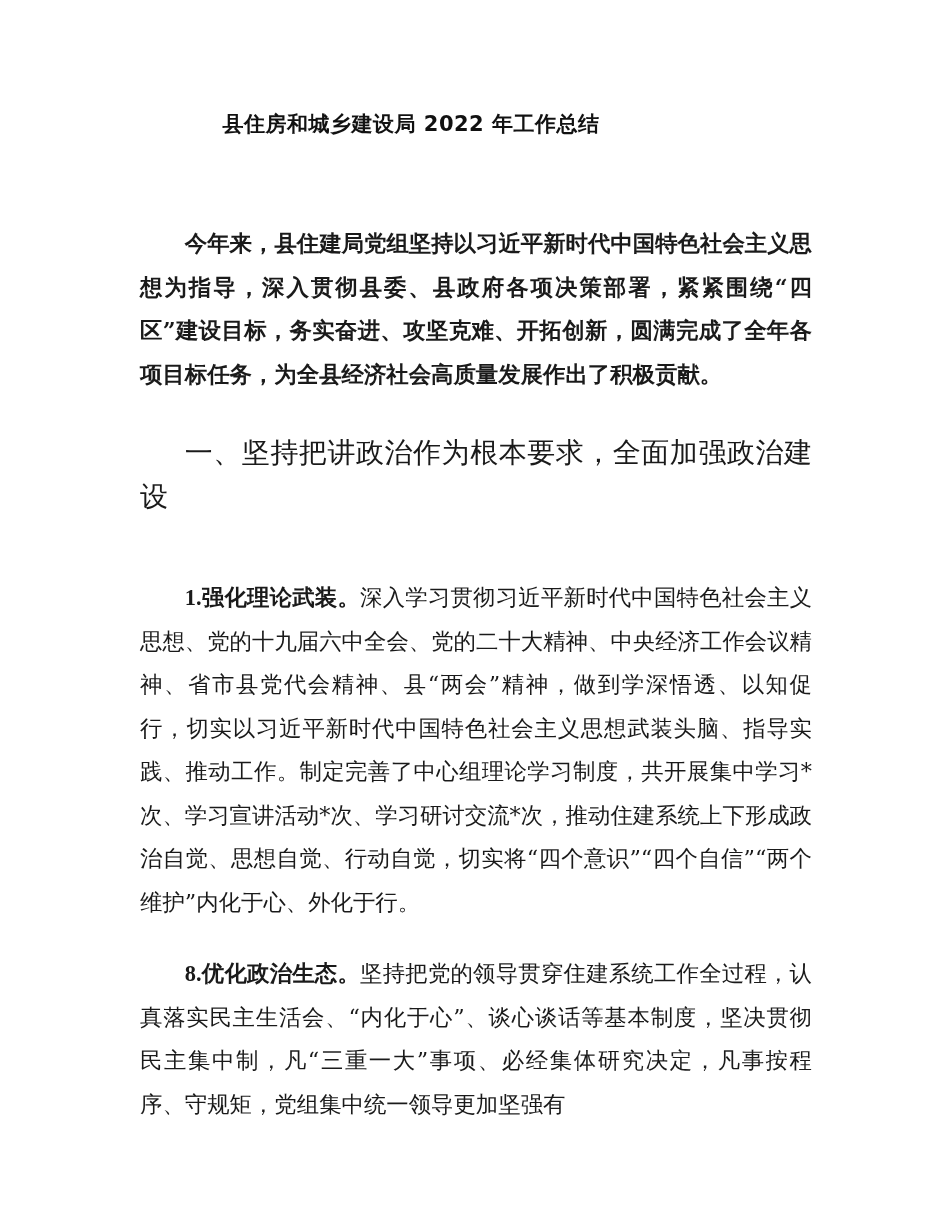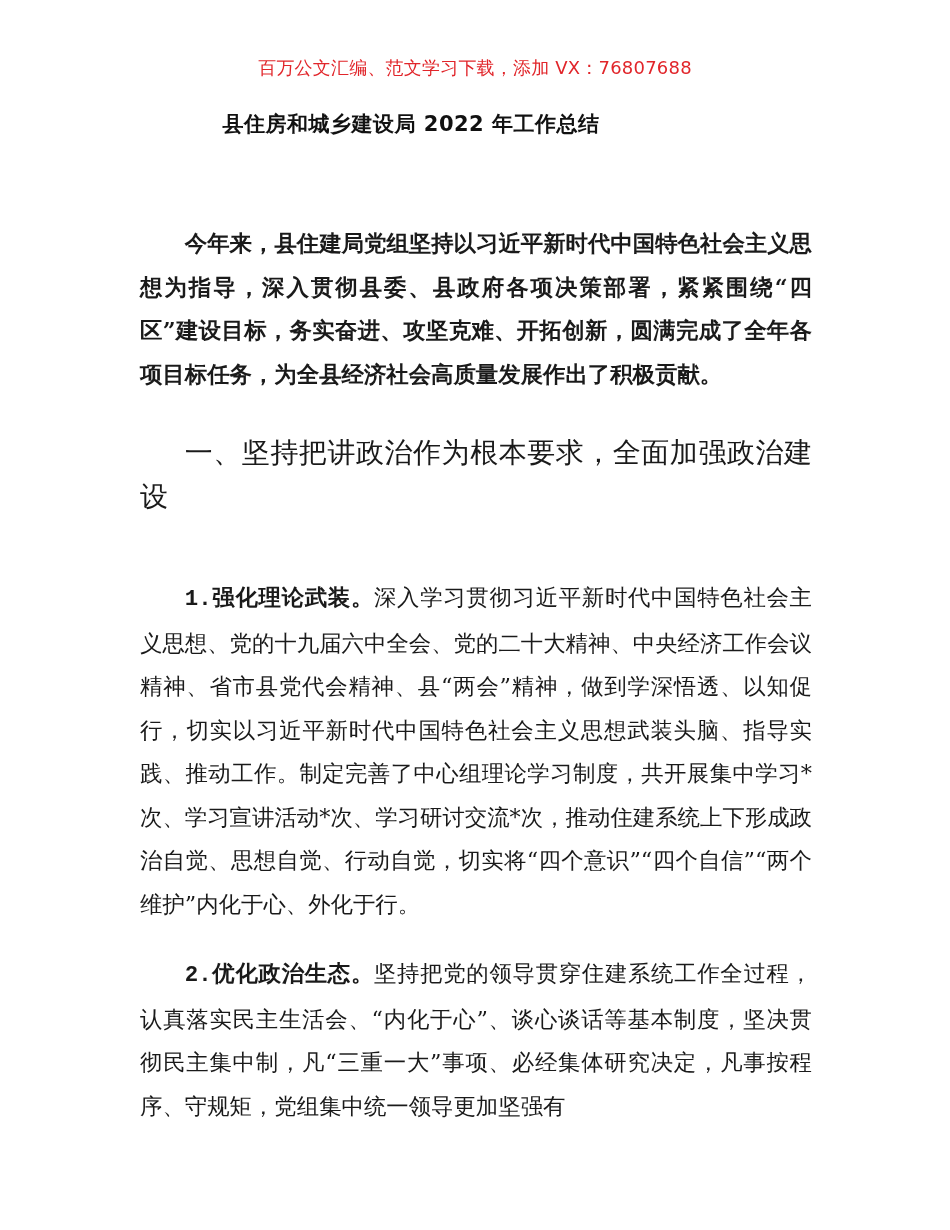--- a/index.html
+++ b/index.html
@@ -16,38 +16,37 @@
     font-weight:bold; font-size:21px; color:#111; letter-spacing:0.5px;
   }
   .body {
     position:absolute; left:140px; width:672px;
     font-family:"DejaVu Serif","Liberation Serif",serif;
     font-size:22.4px; color:#1a1a1a; line-height:43.5px;
     text-align:justify;
   }
   .p { margin:0; text-indent:44.8px; }
   .h1 { margin:0; text-indent:44.8px; font-family:"DejaVu Sans","Liberation Sans",sans-serif; font-weight:normal; font-size:28px; }
-  .lead { font-weight:bold; font-family:Liberation Mono, monospace;margin-top:9px; }
+  .lead { font-weight:bold; font-family:Liberation Serif, serif;margin-top:9px; }
 </style>
 </head>
 <body>
 
 <div class="page">
-  <div class="watermark">百万公文汇编、范文学习下载，添加 VX：76807688</div>
   <div class="title">县住房和城乡建设局 2022 年工作总结</div>
 
   <div class="body" style="top:222px;font-weight:bold;">
     <p class="p">今年来，县住建局党组坚持以习近平新时代中国特色社会主义思想为指导，深入贯彻县委、县政府各项决策部署，紧紧围绕“四区”建设目标，务实奋进、攻坚克难、开拓创新，圆满完成了全年各项目标任务，为全县经济社会高质量发展作出了积极贡献。</p>
   </div>
 
   <div class="body" style="top:431px;">
     <p class="h1">一、坚持把讲政治作为根本要求，全面加强政治建设</p>
   </div>
 
 
   <div class="body" style="top:576px;">
     <p class="p"><span class="lead">1.强化理论武装。</span><span>深入学习贯彻习近平新时代中国特色社会主义思想、党的十九届六中全会、党的二十大精神、中央经济工作会议精神、省市县党代会精神、县“两会”精神，做到学深悟透、以知促行，切实以习近平新时代中国特色社会主义思想武装头脑、指导实践、推动工作。制定完善了中心组理论学习制度，共开展集中学习*次、学习宣讲活动*次、学习研讨交流*次，推动住建系统上下形成政治自觉、思想自觉、行动自觉，切实将“四个意识”“四个自信”“两个维护”内化于心、外化于行。</span></p>
   </div>
 
   <div class="body" style="top:952px;">
-    <p class="p"><span class="lead">2.优化政治生态。</span><span>坚持把党的领导贯穿住建系统工作全过程，认真落实民主生活会、“内化于心”、谈心谈话等基本制度，坚决贯彻民主集中制，凡“三重一大”事项、必经集体研究决定，凡事按程序、守规矩，党组集中统一领导更加坚强有</span></p>
+    <p class="p"><span class="lead">8.优化政治生态。</span><span>坚持把党的领导贯穿住建系统工作全过程，认真落实民主生活会、“内化于心”、谈心谈话等基本制度，坚决贯彻民主集中制，凡“三重一大”事项、必经集体研究决定，凡事按程序、守规矩，党组集中统一领导更加坚强有</span></p>
   </div>
 </div>
 
 </body></html>

